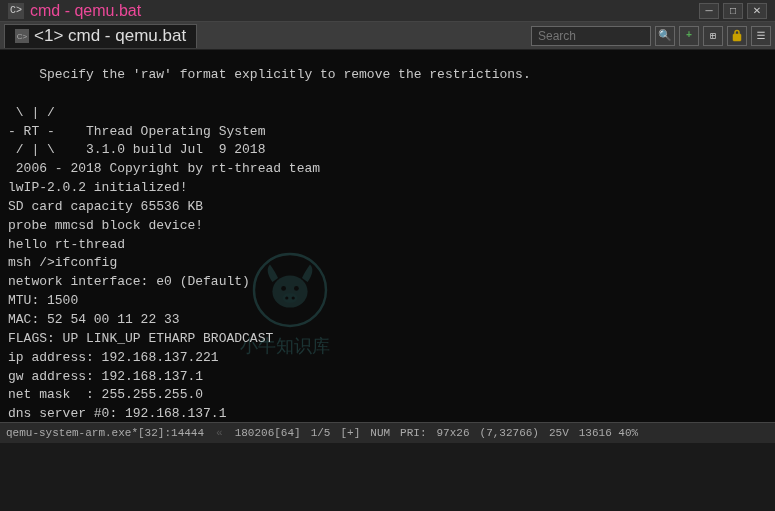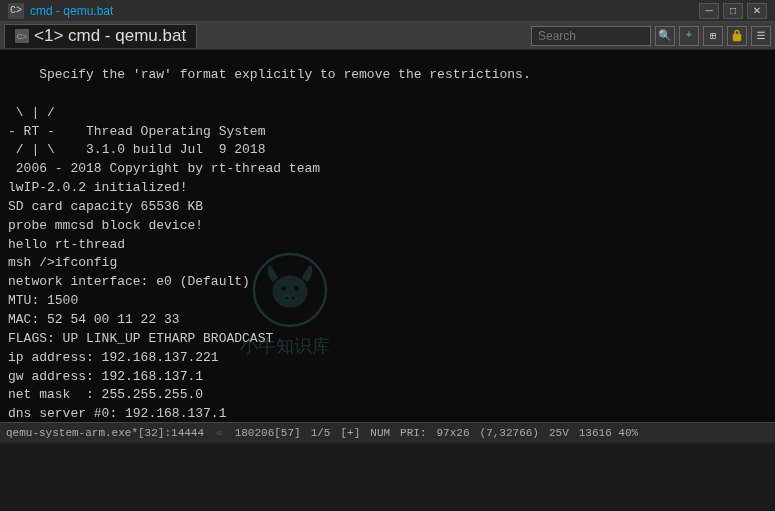--- a/index.html
+++ b/index.html
@@ -12,21 +12,21 @@
       display: flex;
       align-items: center;
       padding: 0 8px;
       border-bottom: 1px solid #444;
     }
     .title-bar-icon {
       width: 16px; height: 16px; margin-right: 6px;
       background: #444; font-size: 10px; display: flex; align-items: center; justify-content: center; color: #ccc;
     }
     .title-bar-text {
-      color: #0ea5e9; font-size: 12px; font-family: 'Segoe UI', Arial, sans-serif;
+      color: #ec4899; font-size: 16px; font-family: 'Segoe UI', Arial, sans-serif;
     }
     .title-bar-controls {
       margin-left: auto; display: flex; gap: 4px;
     }
     .title-bar-btn {
       width: 20px; height: 16px; background: #3a3a3a; border: 1px solid #555;
       color: #ccc; font-size: 10px; display: flex; align-items: center; justify-content: center;
       cursor: pointer; font-family: 'Segoe UI', Arial, sans-serif;
     }
 
@@ -229,21 +229,21 @@
       <circle cx="46" cy="60" r="2" fill="#0c0c0c"></circle>
       <circle cx="54" cy="60" r="2" fill="#0c0c0c"></circle>
     </svg>
     <span class="watermark-text">小牛知识库</span>
   </div>
 </div>
 
 <div class="status-bar">
   <span class="status-item">qemu-system-arm.exe*[32]:14444</span>
   <span class="status-sep">«</span>
-  <span class="status-item">180206[57]</span>
+  <span class="status-item">180206[64]</span>
   <span class="status-item">1/5</span>
   <span class="status-item">[+]</span>
   <span class="status-item">NUM</span>
   <span class="status-item">PRI:</span>
   <span class="status-item">97x26</span>
   <span class="status-item">(7,32766)</span>
   <span class="status-item">25V</span>
   <span class="status-item">13616 40%</span>
 </div>
 

